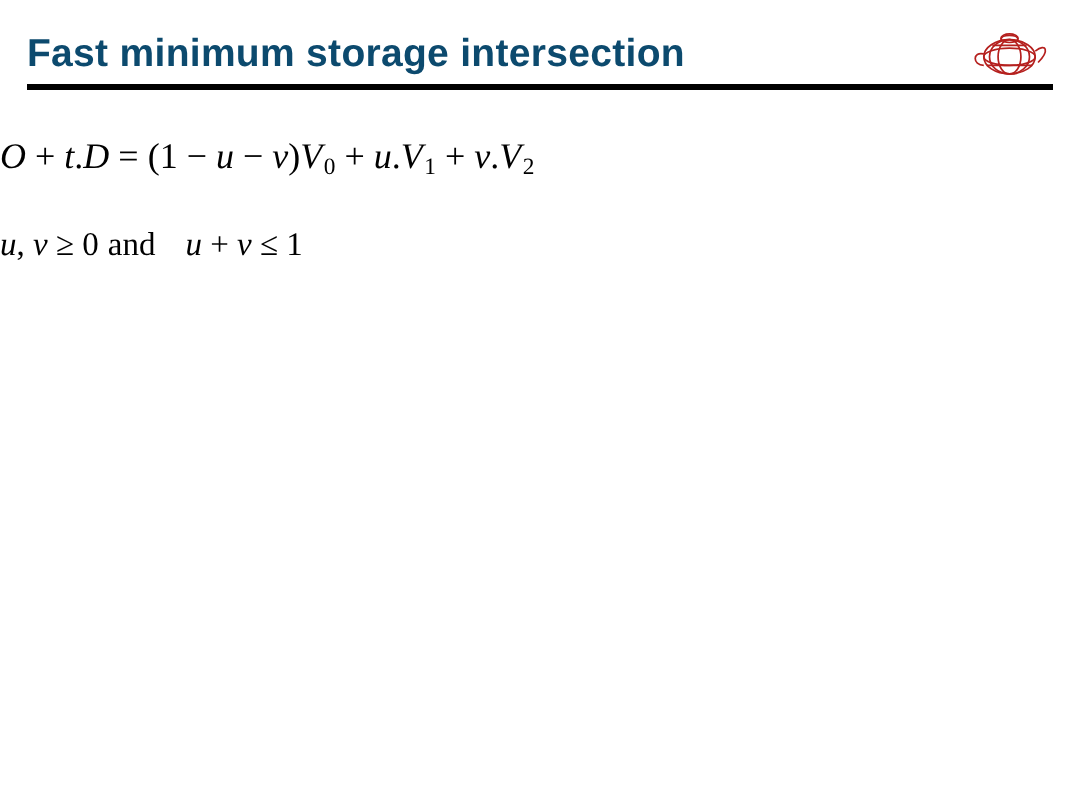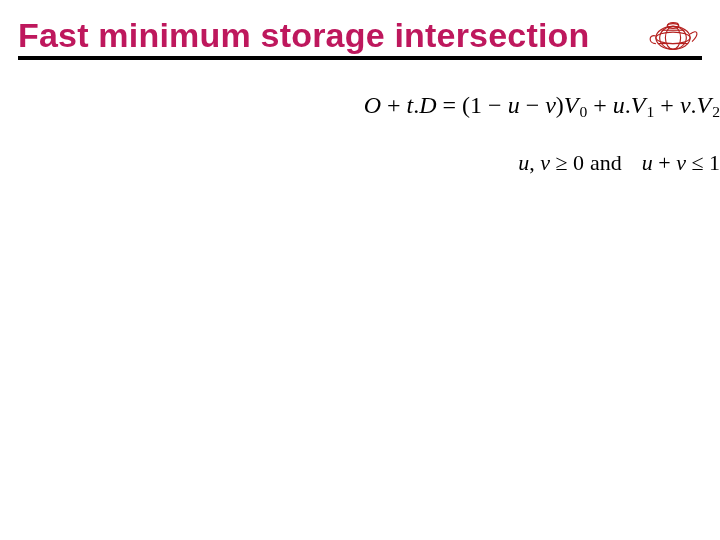--- a/index.html
+++ b/index.html
@@ -21,23 +21,23 @@
     position: absolute;
     top: 8px;
     left: 18px;
     right: 18px;
     height: 54px;
     display: flex;
     align-items: center;
     justify-content: space-between;
   }
   .title {
-    font-size: 34px;
+    font-size: 26px;
     font-weight: 700;
-    color: #be185d;
+    color: #0c4a6e;
     letter-spacing: 0.2px;
   }
   .logo {
     width: 58px;
     height: 40px;
     display: flex;
     align-items: center;
     justify-content: center;
   }
   .rule {
@@ -46,21 +46,21 @@
     left: 18px;
     right: 18px;
     height: 0;
     border-top: 4px solid #000;
   }
   .body {
     position: absolute;
     top: 86px;
     left: 0;
     right: 0;
-    text-align: right;
+    text-align: left;
     font-family: "Times New Roman", Times, serif;
     font-style: italic;
     color: #000;
   }
   .eq-line1 {
     font-size: 24px;
     line-height: 1.6;
   }
   .eq-line2 {
     font-size: 22px;

